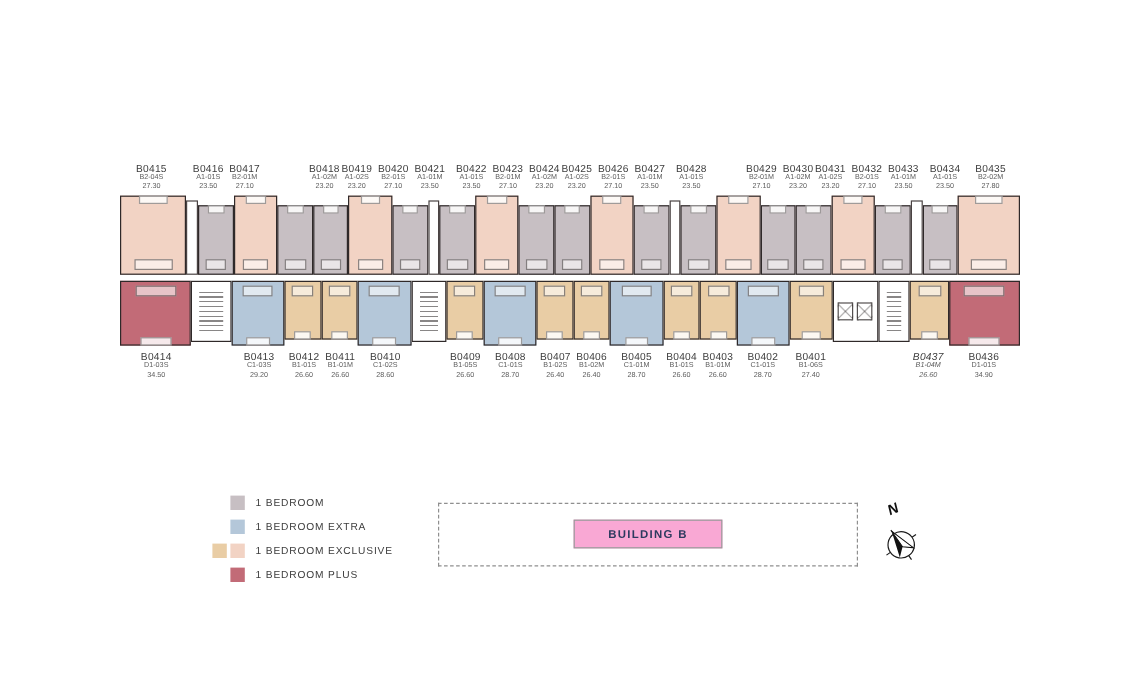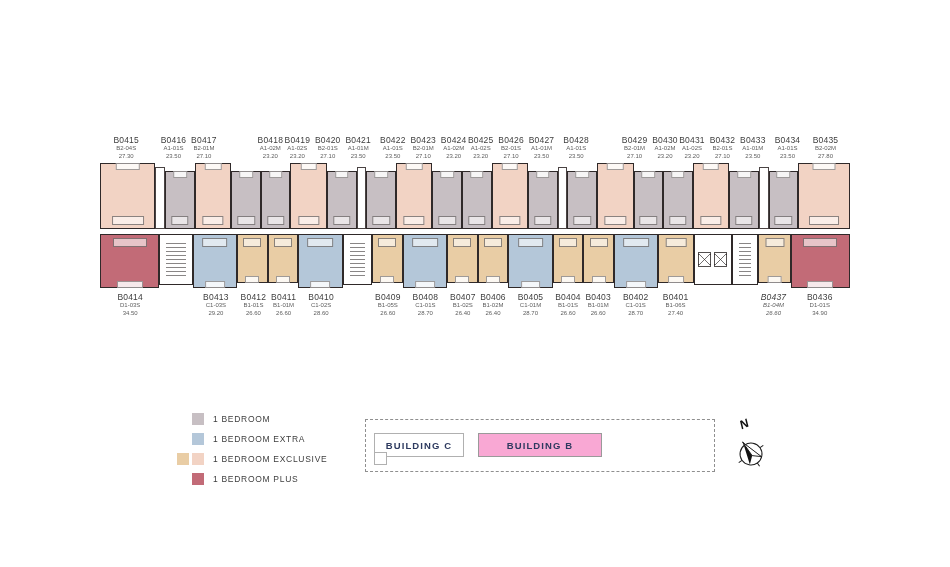--- a/index.html
+++ b/index.html
@@ -355,24 +355,20 @@
       </div>
       <div class="lg-row">
         <div class="lg-swatches">
           <span class="lg-sw" style="background: rgb(194, 107, 119);"></span>
         </div>
         <span class="lg-label">1 BEDROOM PLUS</span>
       </div>
     </div>
 
   <div class="locator" id="locator-box">
-      <div class="bldg bldg-c">
-        <span>BUILDING C</span>
-        <span class="wing left"></span>
-      </div>
       <div class="bldg bldg-b hl">
         <span>BUILDING B</span>
       </div>
     </div>
 
   <div class="compass">
     <span class="n-label">N</span>
     <svg width="40" height="44" viewBox="0 0 40 44">
       <g transform="rotate(-35 20 24)">
         <circle cx="20" cy="24" r="11" fill="#ffffff" stroke="#1b1b1b" stroke-width="1"></circle>

